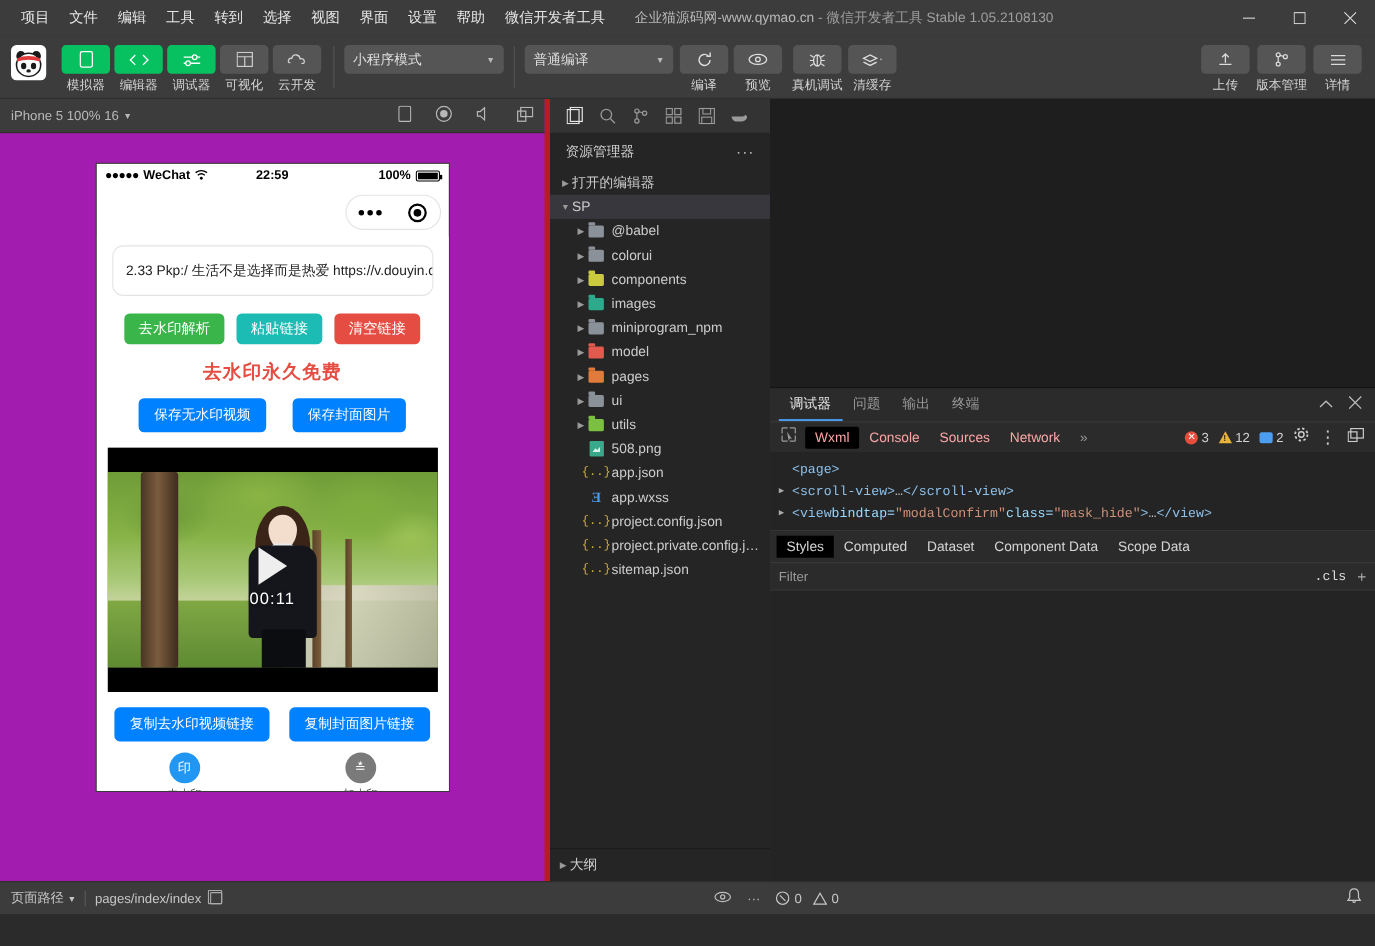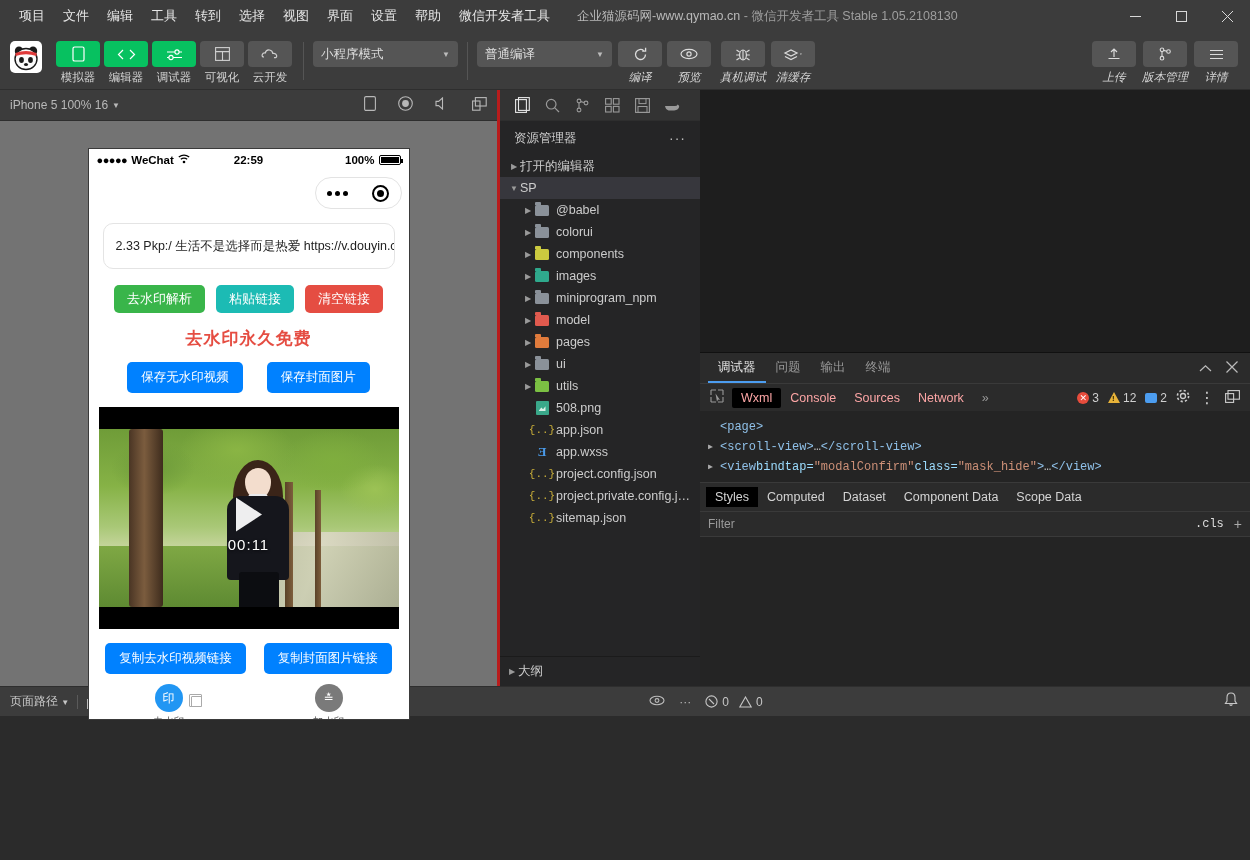--- a/index.html
+++ b/index.html
@@ -3,21 +3,21 @@
 <meta charset="utf-8">
 <style>
   * { box-sizing: border-box; margin: 0; padding: 0; }
   html, body {
     width: 1250px; height: 860px;
     background: #2b2b2b;
     font-family: "Liberation Sans", "DejaVu Sans", sans-serif;
     overflow: hidden;
     -webkit-font-smoothing: antialiased;
   }
-  .app { width: 1250px; height: 716px; display: flex; flex-direction: column; background:#2b2b2b;border-radius:28px; }
+  .app { width: 1250px; height: 831px; display: flex; flex-direction: column; background:#2b2b2b;border-radius:28px; }
 
   
   .titlebar {
     height: 32px; background: #3c3c3c; display: flex; align-items: center;
     flex: none; position: relative;
   }
   .menu { display: flex; align-items: center; padding-left: 10px; gap: 0px; }
   .menu-item {
     color: #e6e6e6; font-size: 13px; padding: 5px 9px; cursor: default;
     white-space: nowrap; line-height: 14px;
@@ -55,34 +55,34 @@
 
   .dd {
     height: 26px; background: #555555; border-radius: 4px; margin-top: 5px;
     display: flex; align-items: center; padding: 0 8px; color: #dedede; font-size: 12.5px;
     position: relative;
   }
   .dd .caret { margin-left: auto; font-size: 8px; color: #bbb; padding-left: 10px;}
   .dd-mode { width: 145px; }
   .dd-comp { width: 135px; }
 
-  .icobtn { display:flex; flex-direction:column; align-items:center;font-style:italic; }
+  .icobtn { display:flex; flex-direction:column; align-items:center; }
   .icobtn .box {
     height: 26px; border-radius: 4px; background: #555; margin-top: 5px;
     display:flex; align-items:center; justify-content:center; padding: 0 10px; min-width: 44px;
   }
   .icobtn .lbl { font-size: 11.5px; color:#d4d4d4; margin-top:3px; white-space:nowrap; }
   .tb-right { position: absolute; right: 12px; top: 4px; display: flex; gap: 6px; }
 
   
   .body { flex: 1; display: flex; min-height: 0; }
 
   
-  .sim-col { width: 500px; background: #737373; display: flex; flex-direction: column; flex:none;
-             border-right: 3px solid #b91c1c; }
+  .sim-col { width: 500px; background: #a21caf; display: flex; flex-direction: column; flex:none;
+             border-right: 5px solid #b91c1c; }
   .sim-bar {
     height: 31px; background: #3c3c3c; display: flex; align-items: center;
     padding: 0 10px; color: #b8b8b8; font-size: 12px; flex: none;
     border-bottom: 1px solid #2e2e2e;
   }
   .sim-bar .dev { display:flex; align-items:center; gap:4px;}
   .sim-bar .icons { margin-left: auto; display: flex; gap: 22px; align-items: center; }
   .sim-stage { flex: 1; display: flex; justify-content: center; padding-top: 28px; position: relative; }
 
   .phone { width: 320px; height: 570px; background: #ffffff; position: relative;

